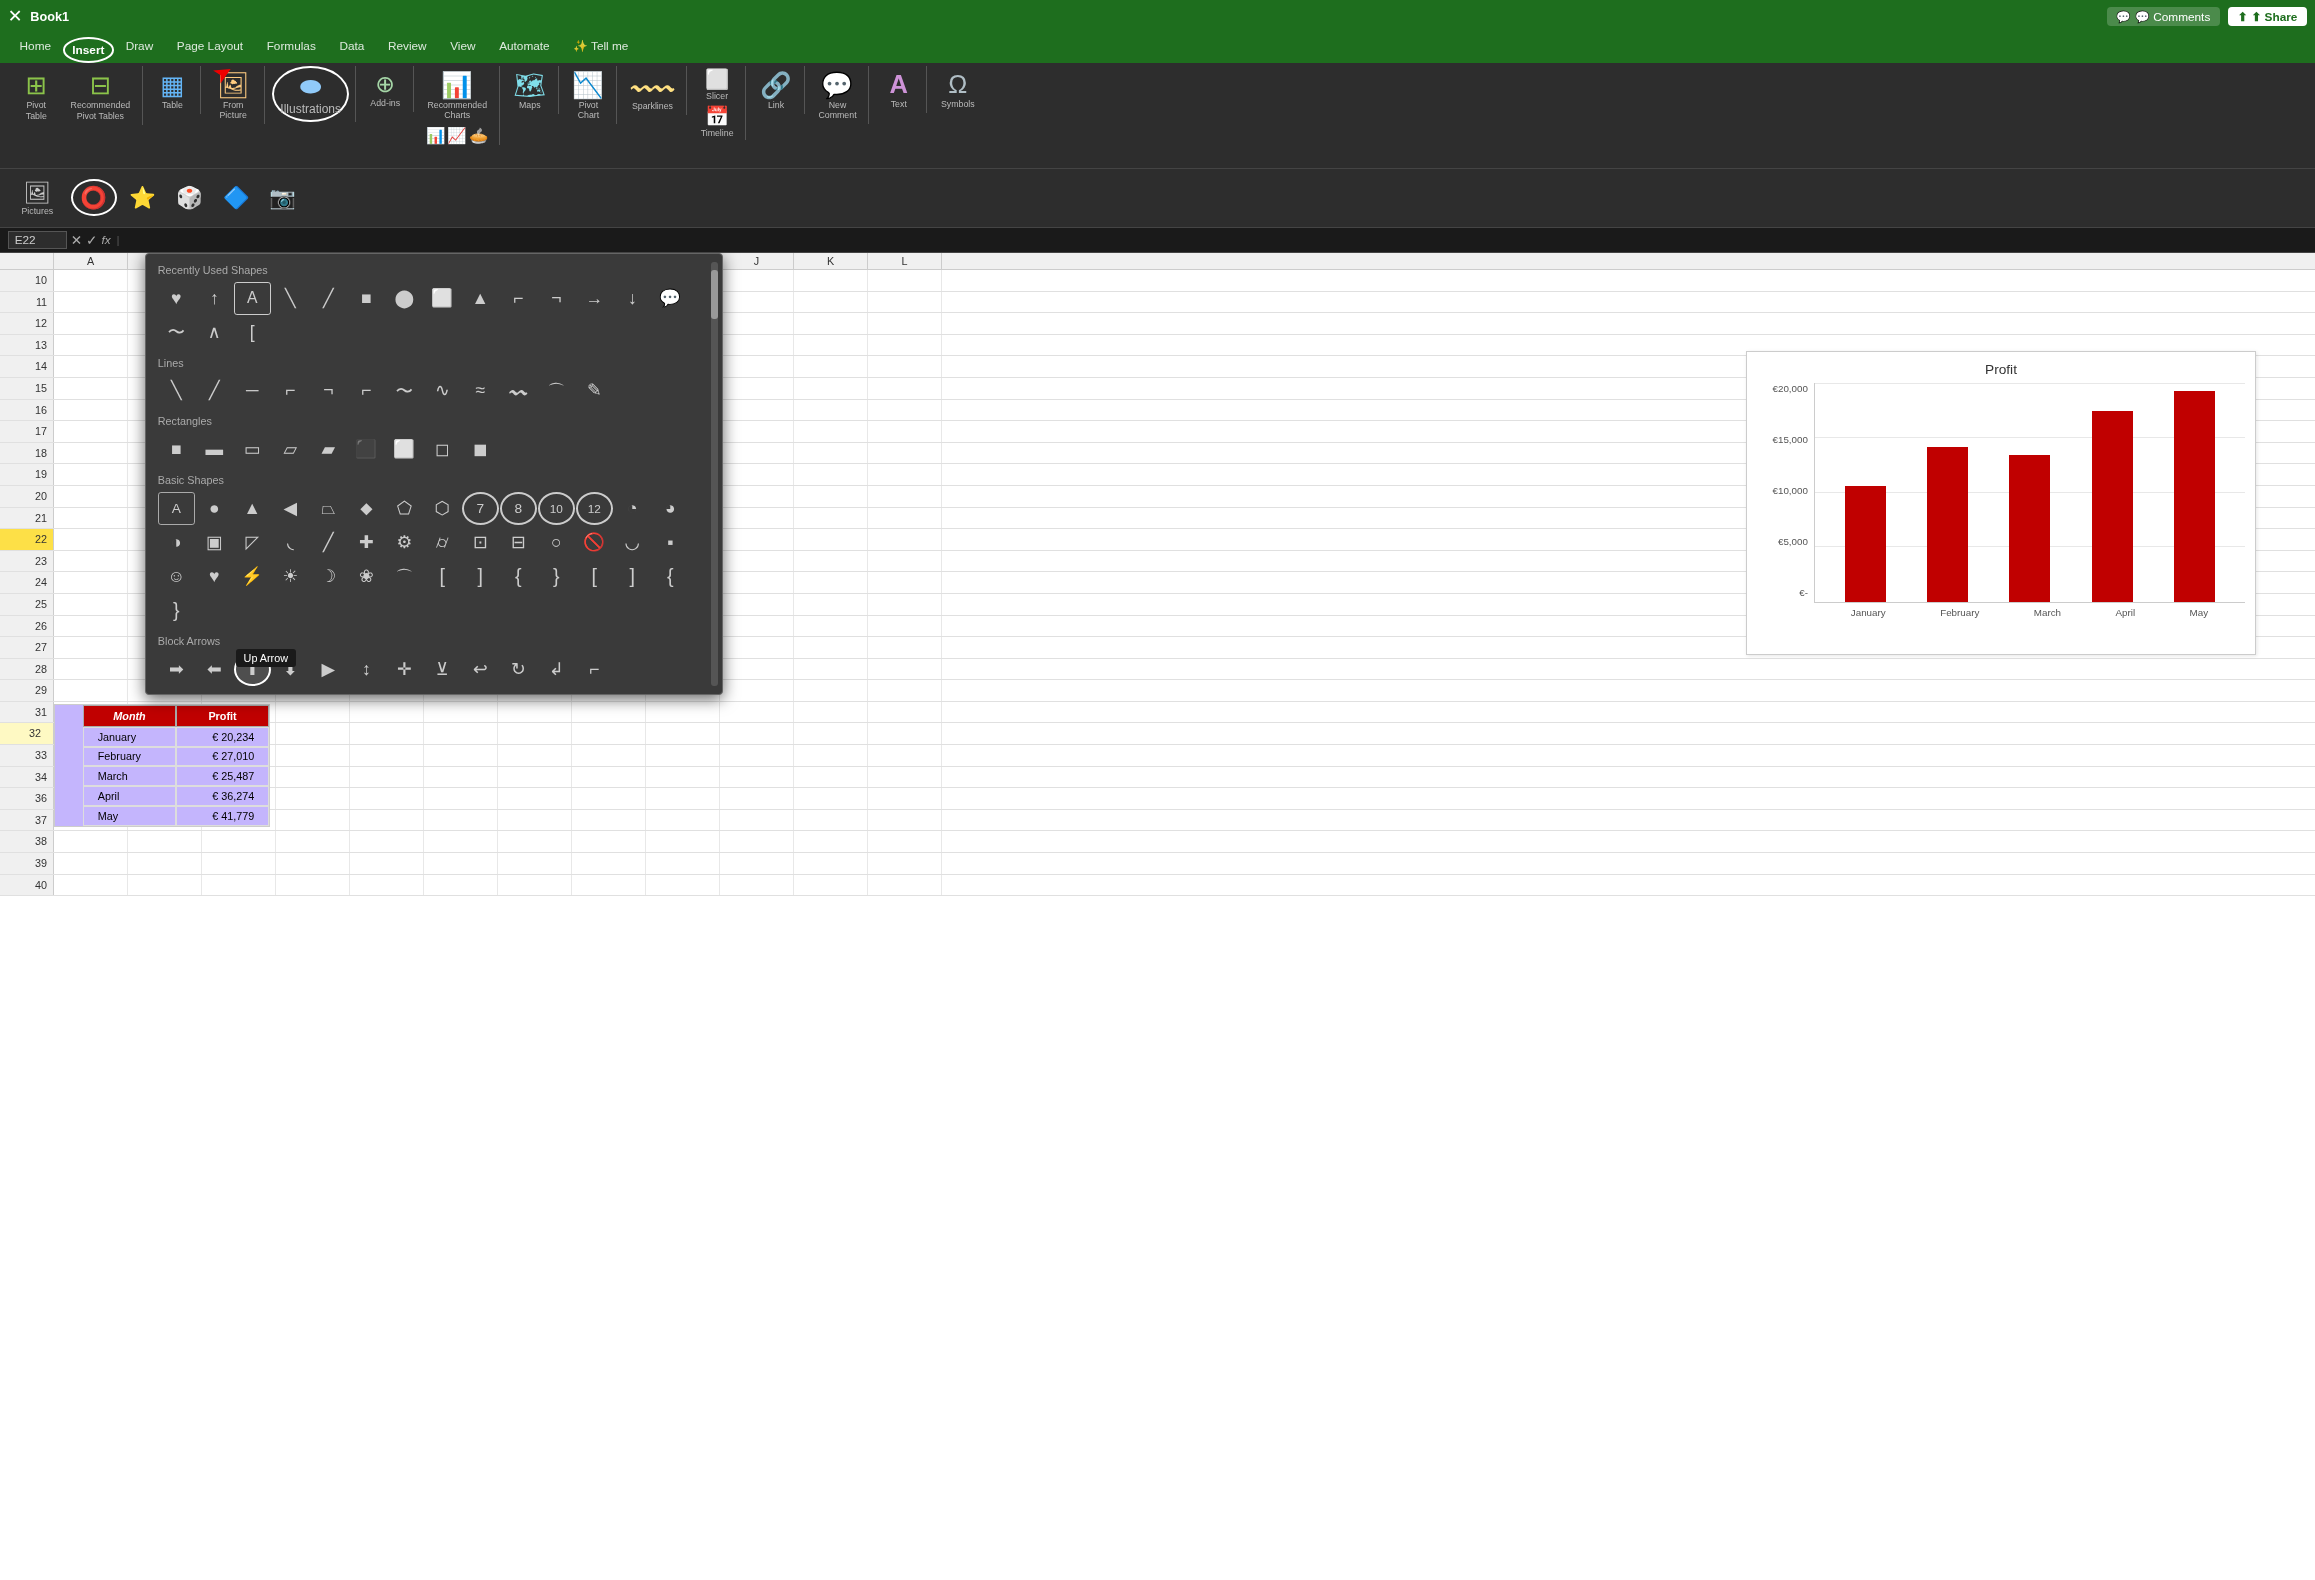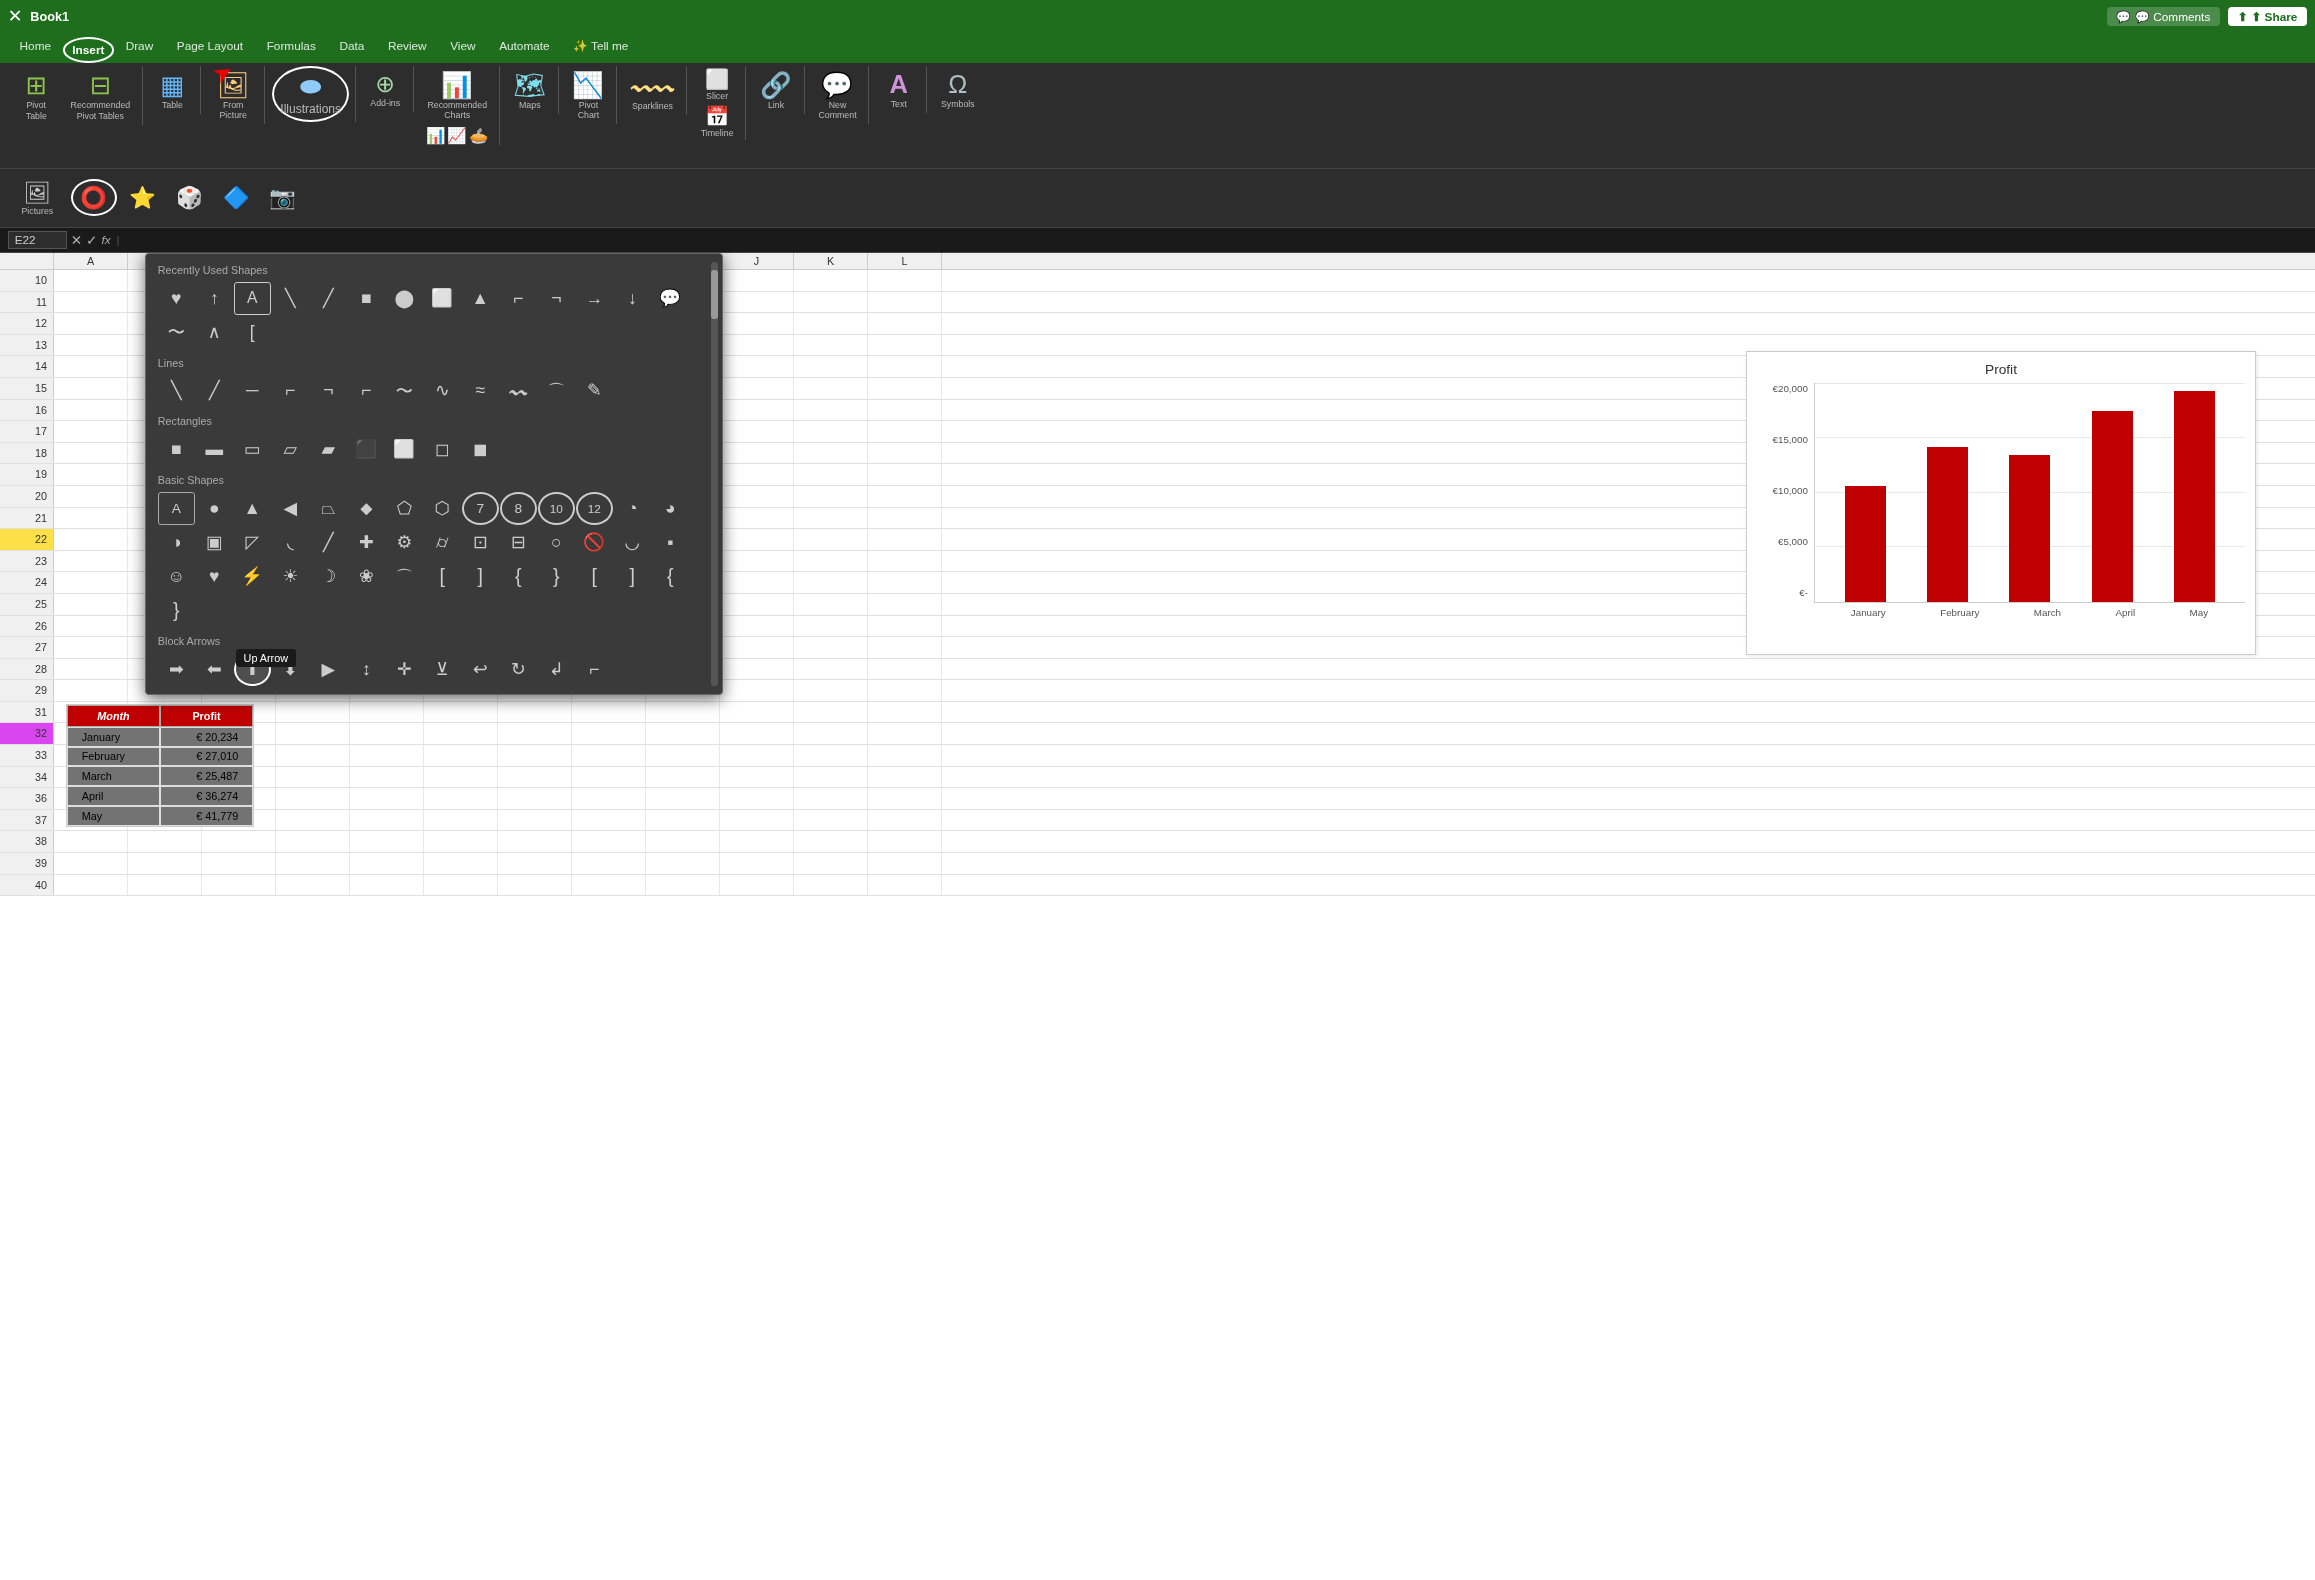--- a/index.html
+++ b/index.html
@@ -514,21 +514,21 @@
         <div style="width: 74px; min-width: 74px; border-right: 1px solid rgb(232, 232, 232); font-size: 10.8px; padding: 2px 3.9px; overflow: hidden; line-height: 17.6px;"></div>
         <div style="width: 74px; min-width: 74px; border-right: 1px solid rgb(232, 232, 232); font-size: 10.8px; padding: 2px 3.9px; overflow: hidden; line-height: 17.6px;"></div>
         <div style="width: 74px; min-width: 74px; border-right: 1px solid rgb(232, 232, 232); font-size: 10.8px; padding: 2px 3.9px; overflow: hidden; line-height: 17.6px;"></div>
         <div style="width: 74px; min-width: 74px; border-right: 1px solid rgb(232, 232, 232); font-size: 10.8px; padding: 2px 3.9px; overflow: hidden; line-height: 17.6px;"></div>
         <div style="width: 74px; min-width: 74px; border-right: 1px solid rgb(232, 232, 232); font-size: 10.8px; padding: 2px 3.9px; overflow: hidden; line-height: 17.6px;"></div>
         <div style="width: 74px; min-width: 74px; border-right: 1px solid rgb(232, 232, 232); font-size: 10.8px; padding: 2px 3.9px; overflow: hidden; line-height: 17.6px;"></div>
         <div style="width: 74px; min-width: 74px; border-right: 1px solid rgb(232, 232, 232); font-size: 10.8px; padding: 2px 3.9px; overflow: hidden; line-height: 17.6px;"></div>
         <div style="width: 74px; min-width: 74px; border-right: 1px solid rgb(232, 232, 232); font-size: 10.8px; padding: 2px 3.9px; overflow: hidden; line-height: 17.6px;"></div>
       </div>
       <div style="display: flex; border-bottom: 1px solid rgb(224, 224, 224); height: 21.6px;">
-        <div style="width: 54px; min-width: 54px; background: #d946ef; border-right: 1px solid rgb(204, 204, 204); text-align: right; padding-right: 6px; font-size: 10.8px; color: rgb(51, 51, 51); line-height: 21.6px;">32</div>
+        <div style="width: 54px; min-width: 54px; background: #fef9c3; border-right: 1px solid rgb(204, 204, 204); text-align: right; padding-right: 12px; font-size: 10.8px; color: rgb(51, 51, 51); line-height: 21.6px;">32</div>
         <div style="width: 74px; min-width: 74px; border-right: 1px solid rgb(232, 232, 232); font-size: 10.8px; padding: 2px 3.9px; overflow: hidden; line-height: 17.6px;"></div>
         <div style="width: 74px; min-width: 74px; border-right: 1px solid rgb(232, 232, 232); font-size: 10.8px; padding: 2px 3.9px; overflow: hidden; line-height: 17.6px;"></div>
         <div style="width: 74px; min-width: 74px; border-right: 1px solid rgb(232, 232, 232); font-size: 10.8px; padding: 2px 3.9px; overflow: hidden; line-height: 17.6px;"></div>
         <div style="width: 74px; min-width: 74px; border-right: 1px solid rgb(232, 232, 232); font-size: 10.8px; padding: 2px 3.9px; overflow: hidden; line-height: 17.6px;"></div>
         <div style="width: 74px; min-width: 74px; border-right: 1px solid rgb(232, 232, 232); font-size: 10.8px; padding: 2px 3.9px; overflow: hidden; line-height: 17.6px;"></div>
         <div style="width: 74px; min-width: 74px; border-right: 1px solid rgb(232, 232, 232); font-size: 10.8px; padding: 2px 3.9px; overflow: hidden; line-height: 17.6px;"></div>
         <div style="width: 74px; min-width: 74px; border-right: 1px solid rgb(232, 232, 232); font-size: 10.8px; padding: 2px 3.9px; overflow: hidden; line-height: 17.6px;"></div>
         <div style="width: 74px; min-width: 74px; border-right: 1px solid rgb(232, 232, 232); font-size: 10.8px; padding: 2px 3.9px; overflow: hidden; line-height: 17.6px;"></div>
         <div style="width: 74px; min-width: 74px; border-right: 1px solid rgb(232, 232, 232); font-size: 10.8px; padding: 2px 3.9px; overflow: hidden; line-height: 17.6px;"></div>
         <div style="width: 74px; min-width: 74px; border-right: 1px solid rgb(232, 232, 232); font-size: 10.8px; padding: 2px 3.9px; overflow: hidden; line-height: 17.6px;"></div>
@@ -635,21 +635,21 @@
         <div style="width: 74px; min-width: 74px; border-right: 1px solid rgb(232, 232, 232); font-size: 10.8px; padding: 2px 3.9px; overflow: hidden; line-height: 17.6px;"></div>
         <div style="width: 74px; min-width: 74px; border-right: 1px solid rgb(232, 232, 232); font-size: 10.8px; padding: 2px 3.9px; overflow: hidden; line-height: 17.6px;"></div>
         <div style="width: 74px; min-width: 74px; border-right: 1px solid rgb(232, 232, 232); font-size: 10.8px; padding: 2px 3.9px; overflow: hidden; line-height: 17.6px;"></div>
         <div style="width: 74px; min-width: 74px; border-right: 1px solid rgb(232, 232, 232); font-size: 10.8px; padding: 2px 3.9px; overflow: hidden; line-height: 17.6px;"></div>
         <div style="width: 74px; min-width: 74px; border-right: 1px solid rgb(232, 232, 232); font-size: 10.8px; padding: 2px 3.9px; overflow: hidden; line-height: 17.6px;"></div>
         <div style="width: 74px; min-width: 74px; border-right: 1px solid rgb(232, 232, 232); font-size: 10.8px; padding: 2px 3.9px; overflow: hidden; line-height: 17.6px;"></div>
         <div style="width: 74px; min-width: 74px; border-right: 1px solid rgb(232, 232, 232); font-size: 10.8px; padding: 2px 3.9px; overflow: hidden; line-height: 17.6px;"></div>
       </div>
     </div>
 
-  <div style="position:absolute;left:66px;top:451px;background:#737373;border:1px solid #ccc;z-index:5;">
+  <div style="position:absolute;left:54px;top:451px;background:#c4b5fd;border:1px solid #ccc;z-index:5;padding-left:28px;">
     <div style="display:flex;">
       <div style="padding:3.9px 13.7px;font-size:10.8px;border:1px solid #aaa;min-width:93px;text-align:center;background:#c00000;color:white;font-style:italic;font-weight:bold;">Month</div>
       <div style="padding:3.9px 13.7px;font-size:10.8px;border:1px solid #aaa;min-width:93px;text-align:center;background:#c00000;color:white;font-weight:bold;">Profit</div>
     </div>
     <div style="display:flex;">
       <div style="padding:2.9px 13.7px;font-size:10.8px;border:1px solid #ddd;min-width:93px;">January</div>
       <div style="padding:2.9px 13.7px;font-size:10.8px;border:1px solid #ddd;min-width:93px;text-align:right;">€ 20,234</div>
     </div>
     <div style="display:flex;">
       <div style="padding:2.9px 13.7px;font-size:10.8px;border:1px solid #ddd;min-width:93px;">February</div>

